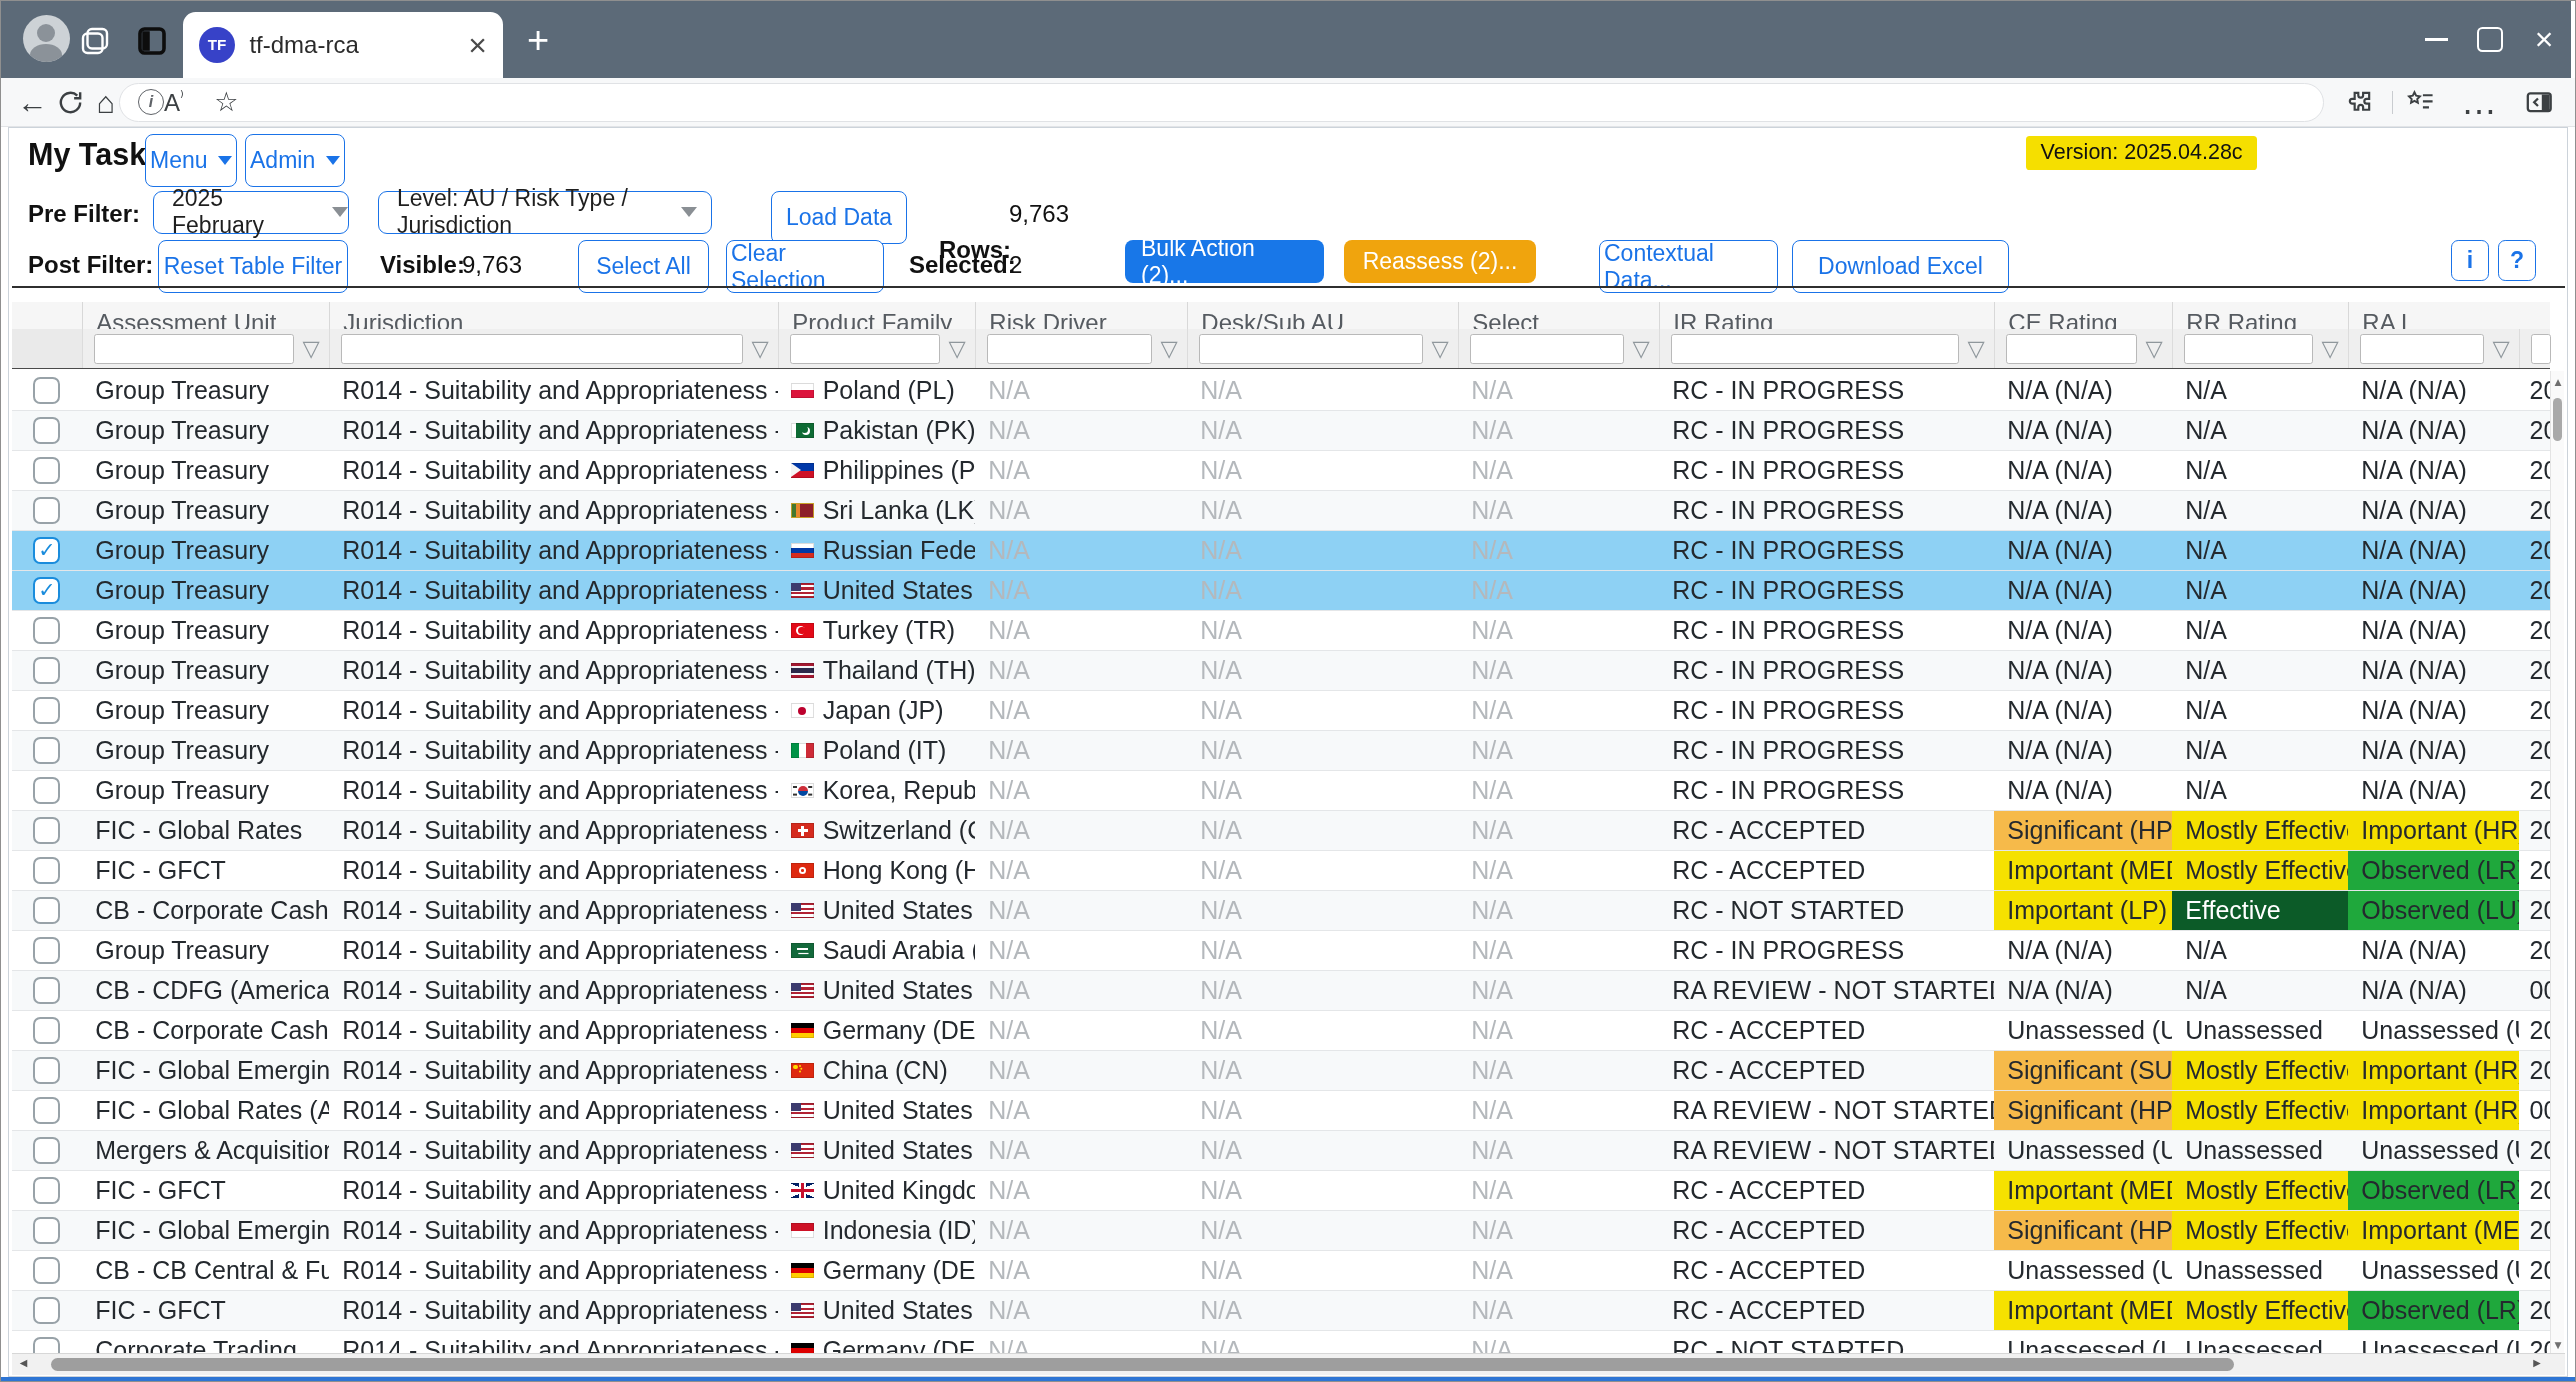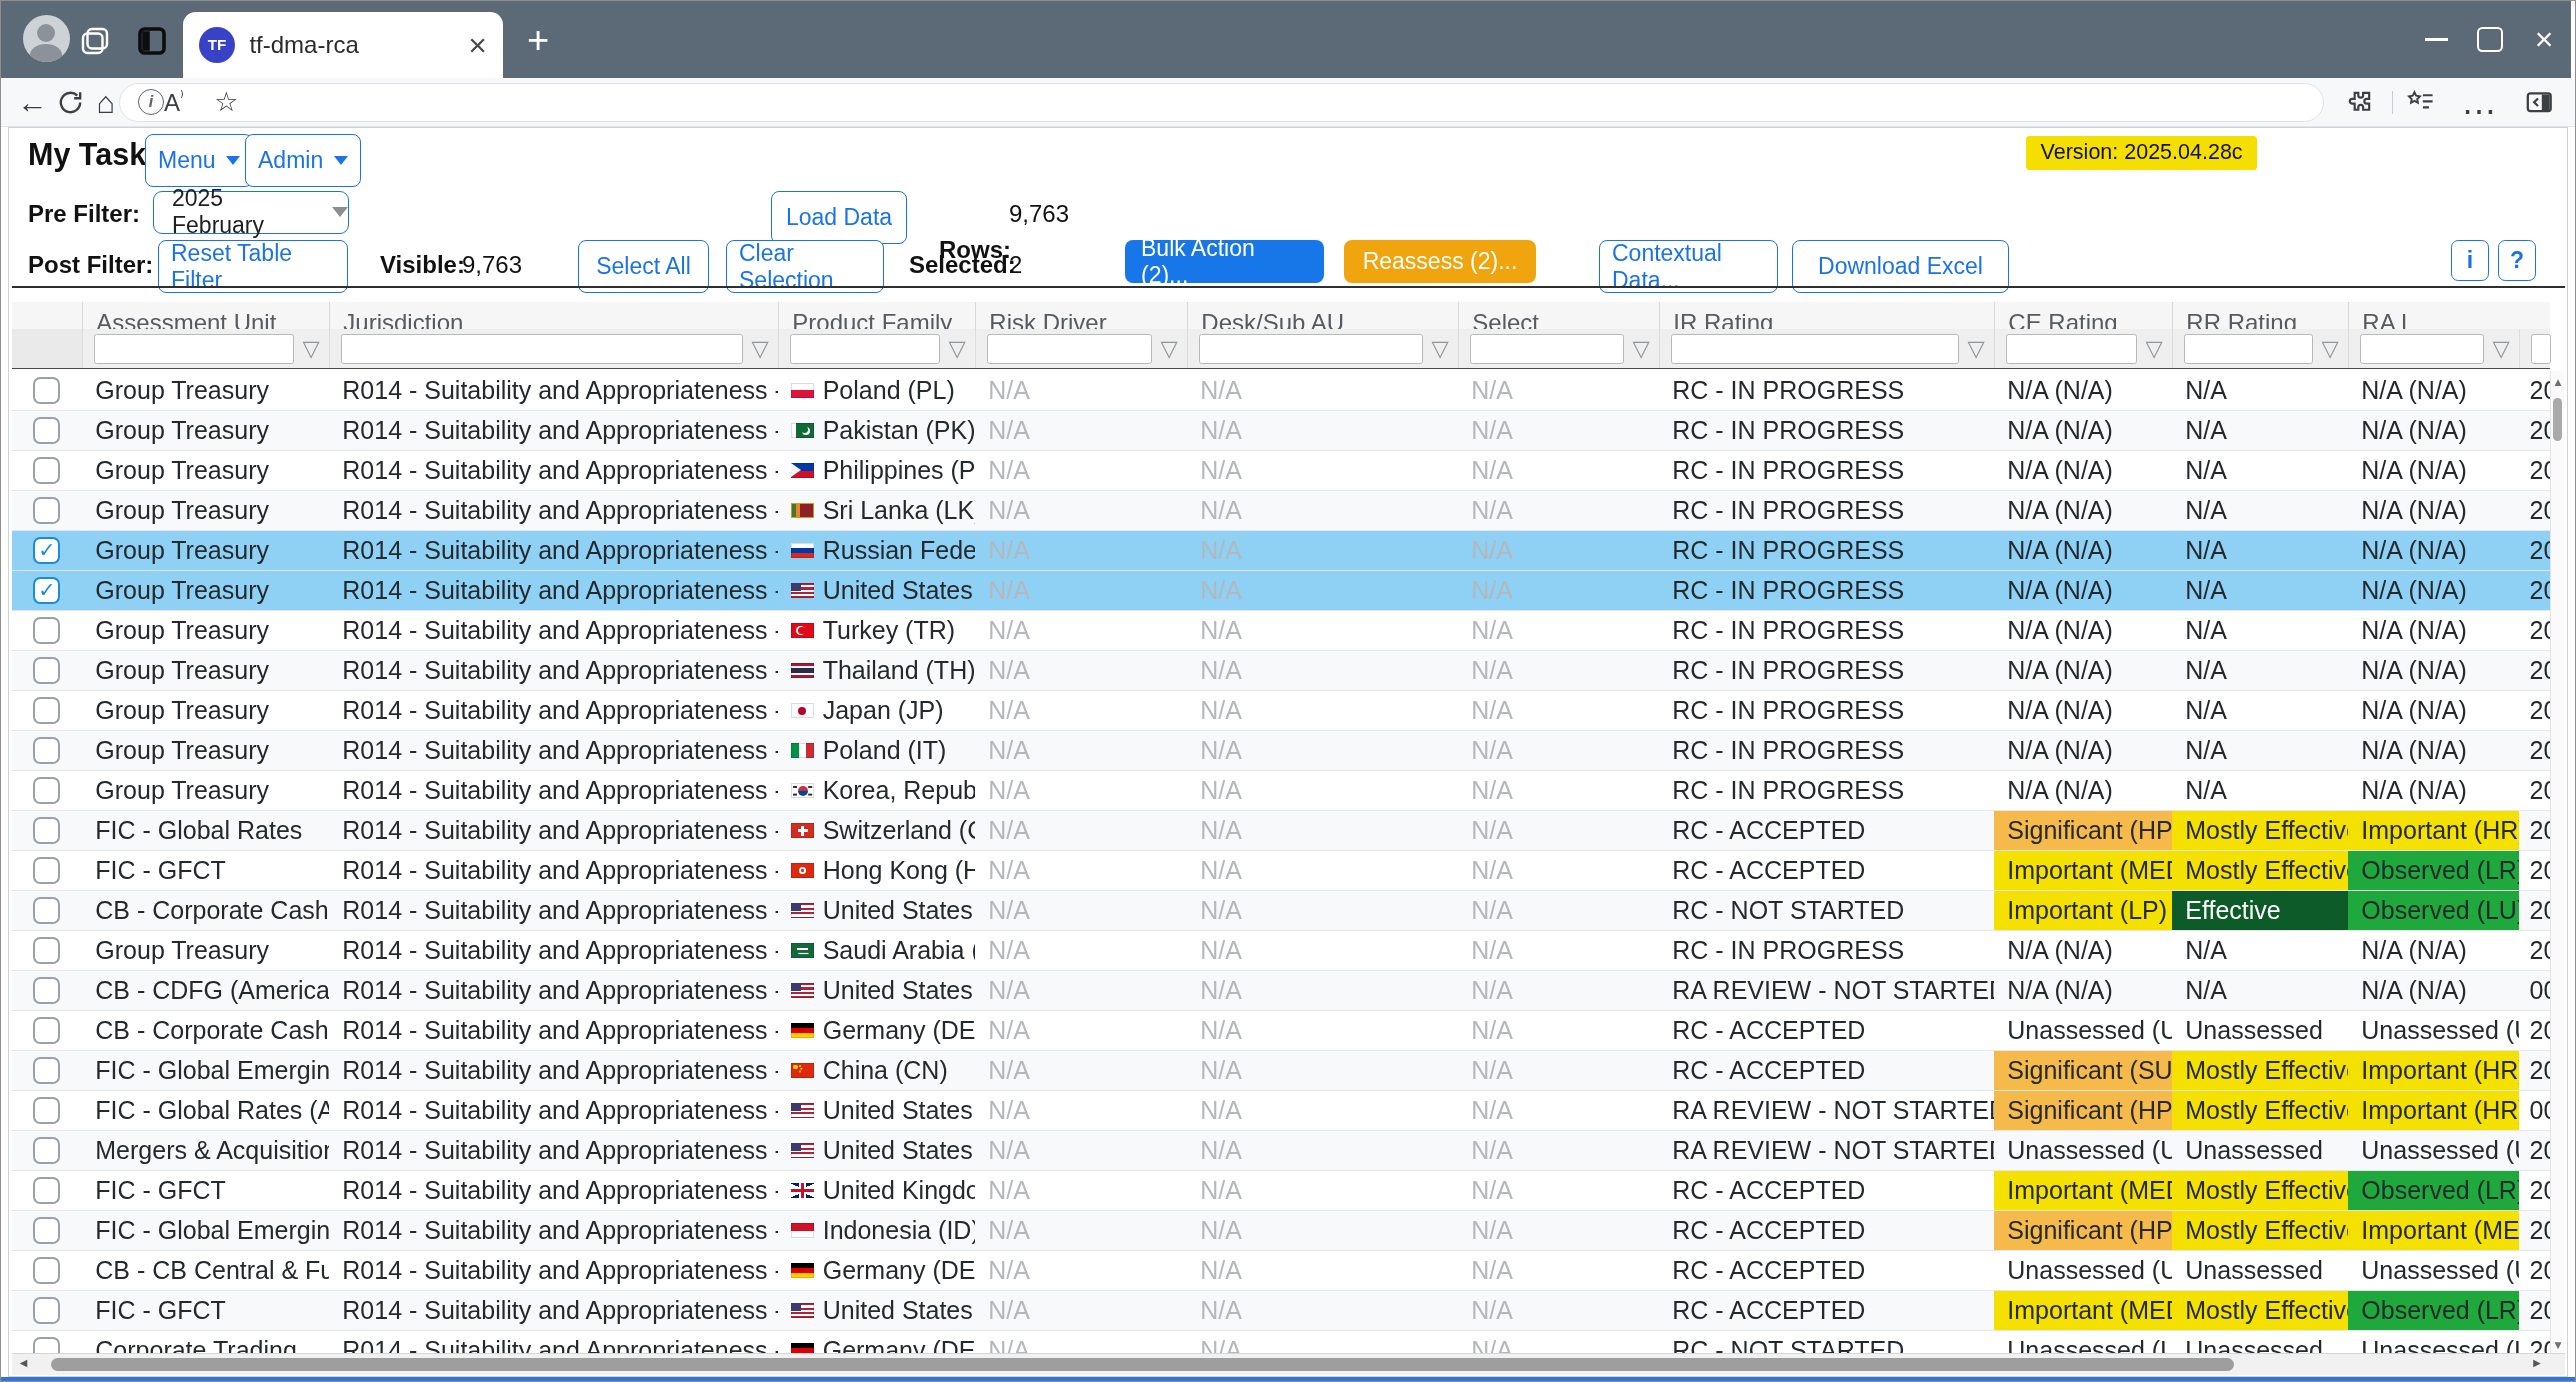--- a/index.html
+++ b/index.html
@@ -35,21 +35,21 @@
   .appframe{position:absolute;left:7.2px;right:7.2px;top:126px;bottom:3.6px;border:0.9px solid #ccd3da;pointer-events:none;}
   .bottom-accent{position:absolute;left:0;right:0;bottom:0;height:3.6px;background:#2e75d4;}
   
   .rowA{position:absolute;left:0;top:131px;right:0;height:50px;}
   .rowB{position:absolute;left:0;top:188px;right:0;height:47px;}
   .rowC{position:absolute;left:0;top:239px;right:0;height:45px;}
   .abs{position:absolute;}
   .apptitle{left:27px;top:5.4px;font-size:30.5px;font-weight:bold;color:#111;}
   .boldlabel{font-size:24px;font-weight:bold;color:#111;top:10.8px;}
   .value{font-size:24px;color:#111;top:10.8px;}
-  .btn-outline{box-sizing:border-box;height:53px;border:1.8px solid #1a73e8;border-radius:8px;background:#fff;color:#1a73e8;font-size:23px;display:flex;align-items:center;justify-content:center;padding:0 12px;}
+  .btn-outline{box-sizing:border-box;height:53px;border:1.8px solid #1a73e8;border-radius:8px;background:#fff;color:#1a73e8;font-size:23px;display:flex;align-items:center;justify-content:center;padding:0 4px;}
   .btn-fill{box-sizing:border-box;height:43px;border:none;border-radius:8px;color:#fff;font-size:23px;display:flex;align-items:center;justify-content:center;padding:0 16px;}
   .caret-blue{display:inline-block;margin-left:10.8px;width:0;height:0;border-left:7.2px solid transparent;border-right:7.2px solid transparent;border-top:9px solid #1a73e8;}
   .caret-gray{display:inline-block;margin-left:20px;width:0;height:0;border-left:8px solid transparent;border-right:8px solid transparent;border-top:10px solid #8a8f94;}
   .select-box{box-sizing:border-box;height:43px;border:1.8px solid #1a73e8;border-radius:9px;background:#fff;color:#1f1f1f;font-size:23px;display:flex;align-items:center;justify-content:space-between;padding:0 14.4px 0 18px;}
   .version{top:3.6px;right:318px;background:#f5df00;color:#111;font-size:21.5px;padding:4.5px 14.4px;border-radius:3.6px;}
   .sqbtn{width:38px;height:41px;border:1.8px solid #1a73e8;border-radius:7.2px;background:#fff;color:#1a73e8;font-size:23px;font-weight:bold;display:flex;align-items:center;justify-content:center;box-sizing:border-box;}
   
   .table-wrap{position:absolute;left:10.8px;top:285px;width:2553px;height:1066px;border-top:2.7px solid #2f2f2f;box-sizing:content-box;}
   .grid{display:grid;grid-template-columns:70px 247px 449px 197px 212px 271px 201px 335px 178px 176px 171px 32px;}
   .hlabels{position:absolute;left:0;top:0;width:2538px;height:41px;background:#f6f6f6;margin-top:14px;}
@@ -209,20 +209,24 @@
     </div>
     <div class="abs version">Version: 2025.04.28c</div>
   </div>
 
   <div class="rowB">
     <div class="abs boldlabel" style="left:27px;">Pre Filter:</div>
     <div class="abs select-box" style="left:152px;top:1.8px;width:196px;gap:48px;">
       <span>2025  February</span>
         <span class="caret-gray"></span>
     </div>
+    <div class="abs select-box" style="left:377px;top:1.8px;width:334px;">
+      <span>Level: AU / Risk Type / Jurisdiction</span>
+        <span class="caret-gray"></span>
+    </div>
     <div class="abs btn-outline" style="left:770px;top:1.8px;width:136px;">Load Data</div>
     <div class="abs boldlabel" style="left:938px;margin-top:36px;">Rows:</div>
     <div class="abs value" style="left:1008px;">9,763</div>
   </div>
 
   <div class="rowC">
     <div class="abs boldlabel" style="left:27px;">Post Filter:</div>
     <div class="abs btn-outline" style="left:157px;top:0;width:190px;">Reset Table Filter</div>
     <div class="abs boldlabel" style="left:379px;">Visible:</div>
     <div class="abs value" style="left:461px;">9,763</div>

